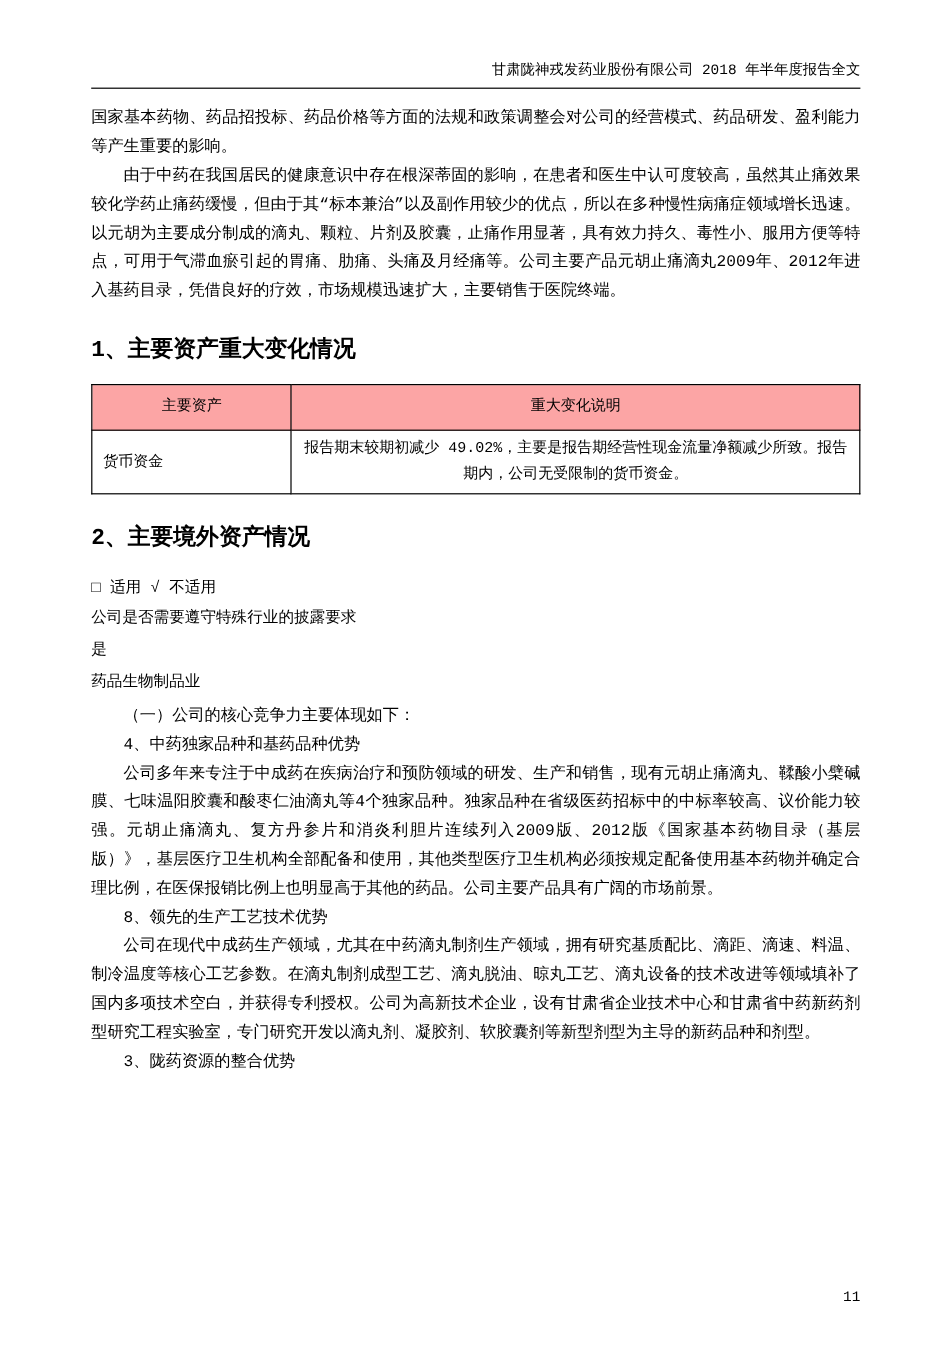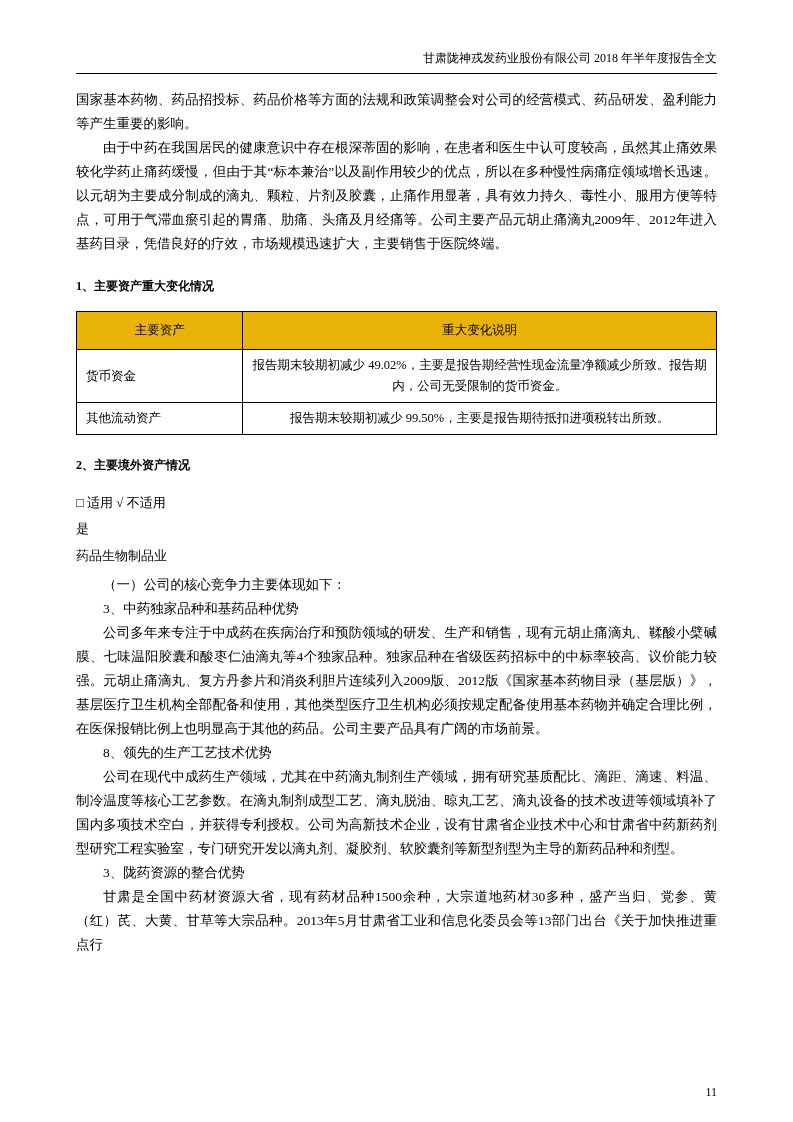--- a/index.html
+++ b/index.html
@@ -8,20 +8,21 @@
     width: 793px; height: 1122px;
     position: relative;
     overflow: hidden;
     font-family: "Liberation Serif", "DejaVu Serif", serif;
     color: #000;
   }
   .page {
     width: 100%; height: 100%;
     padding: 50px 76px 12px 76px;
     position: relative;
+    font-family: Liberation Mono, monospace;
   }
   
   .doc-header {
     text-align: right;
     font-size: 12px;
     padding-bottom: 6px;
     border-bottom: 1px solid #000;
     margin-bottom: 14px;
   }
   
@@ -31,40 +32,40 @@
     text-align: justify;
   }
   .indent { text-indent: 2em; }
   .h-sec {
     font-size: 15px;
     font-weight: bold;
     margin-top: 24px;
     margin-bottom: 20px;
   }
   .h-sub {
-    font-size: 12px;
+    font-size: 19px;
     font-weight: bold;
     margin-top: 22px;
     margin-bottom: 16px;
   }
   
   table.change-table {
     width: 100%;
     border-collapse: collapse;
     font-size: 12.5px;
     margin-bottom: 6px;
   }
   table.change-table th, table.change-table td {
     border: 1px solid #000;
     padding: 5px 9px;
     line-height: 21px;
     font-weight: normal;
   }
   table.change-table th {
-    background: #eab308;
+    background: #fca5a5;
     text-align: center;
     height: 38px;
   }
   td.asset-cell {
     width: 26%;
     vertical-align: middle;
     text-align: left;
   }
   td.desc-cell {
     width: 74%;
@@ -78,21 +79,21 @@
   }
   .q-line {
     font-size: 13px;
     line-height: 26px;
     margin-bottom: 1px;
   }
   .sec3-block { margin-top: 4px; }
   .page-number {
     position: absolute;
     right: 76px;
-    bottom: 22px;
+    bottom: 34px;
     font-size: 12px;
   }
 </style>
 </head>
 <body>
 
 <div class="page">
 
   <div class="doc-header">
     <span>甘肃陇神戎发药业股份有限公司 2018 年半年度报告全文</span>
@@ -109,40 +110,36 @@
       <tr>
         <th>主要资产</th>
         <th>重大变化说明</th>
       </tr>
     </thead>
     <tbody>
       <tr>
         <td class="asset-cell">货币资金</td>
         <td class="desc-cell">报告期末较期初减少 49.02%，主要是报告期经营性现金流量净额减少所致。报告期内，公司无受限制的货币资金。</td>
       </tr>
-      <tr>
-        <td class="asset-cell">其他流动资产</td>
-        <td class="desc-cell">报告期末较期初减少 99.50%，主要是报告期待抵扣进项税转出所致。</td>
-      </tr>
     </tbody>
   </table>
 
   <h3 class="h-sub">2、主要境外资产情况</h3>
 
   <p class="check-line">□ 适用 √ 不适用</p>
 
 
+  <p class="q-line">公司是否需要遵守特殊行业的披露要求</p>
   <p class="q-line">是</p>
   <p class="q-line">药品生物制品业</p>
 
   <div class="sec3-block">
     <p class="para indent">（一）公司的核心竞争力主要体现如下：</p>
-    <p class="para indent">3、中药独家品种和基药品种优势</p>
+    <p class="para indent">4、中药独家品种和基药品种优势</p>
     <p class="para indent">公司多年来专注于中成药在疾病治疗和预防领域的研发、生产和销售，现有元胡止痛滴丸、鞣酸小檗碱膜、七味温阳胶囊和酸枣仁油滴丸等4个独家品种。独家品种在省级医药招标中的中标率较高、议价能力较强。元胡止痛滴丸、复方丹参片和消炎利胆片连续列入2009版、2012版《国家基本药物目录（基层版）》，基层医疗卫生机构全部配备和使用，其他类型医疗卫生机构必须按规定配备使用基本药物并确定合理比例，在医保报销比例上也明显高于其他的药品。公司主要产品具有广阔的市场前景。</p>
     <p class="para indent">8、领先的生产工艺技术优势</p>
     <p class="para indent">公司在现代中成药生产领域，尤其在中药滴丸制剂生产领域，拥有研究基质配比、滴距、滴速、料温、制冷温度等核心工艺参数。在滴丸制剂成型工艺、滴丸脱油、晾丸工艺、滴丸设备的技术改进等领域填补了国内多项技术空白，并获得专利授权。公司为高新技术企业，设有甘肃省企业技术中心和甘肃省中药新药剂型研究工程实验室，专门研究开发以滴丸剂、凝胶剂、软胶囊剂等新型剂型为主导的新药品种和剂型。</p>
     <p class="para indent">3、陇药资源的整合优势</p>
-    <p class="para indent">甘肃是全国中药材资源大省，现有药材品种1500余种，大宗道地药材30多种，盛产当归、党参、黄（红）芪、大黄、甘草等大宗品种。2013年5月甘肃省工业和信息化委员会等13部门出台《关于加快推进重点行</p>
   </div>
 
   <div class="page-number">11</div>
 
 </div>
 
 </body></html>

